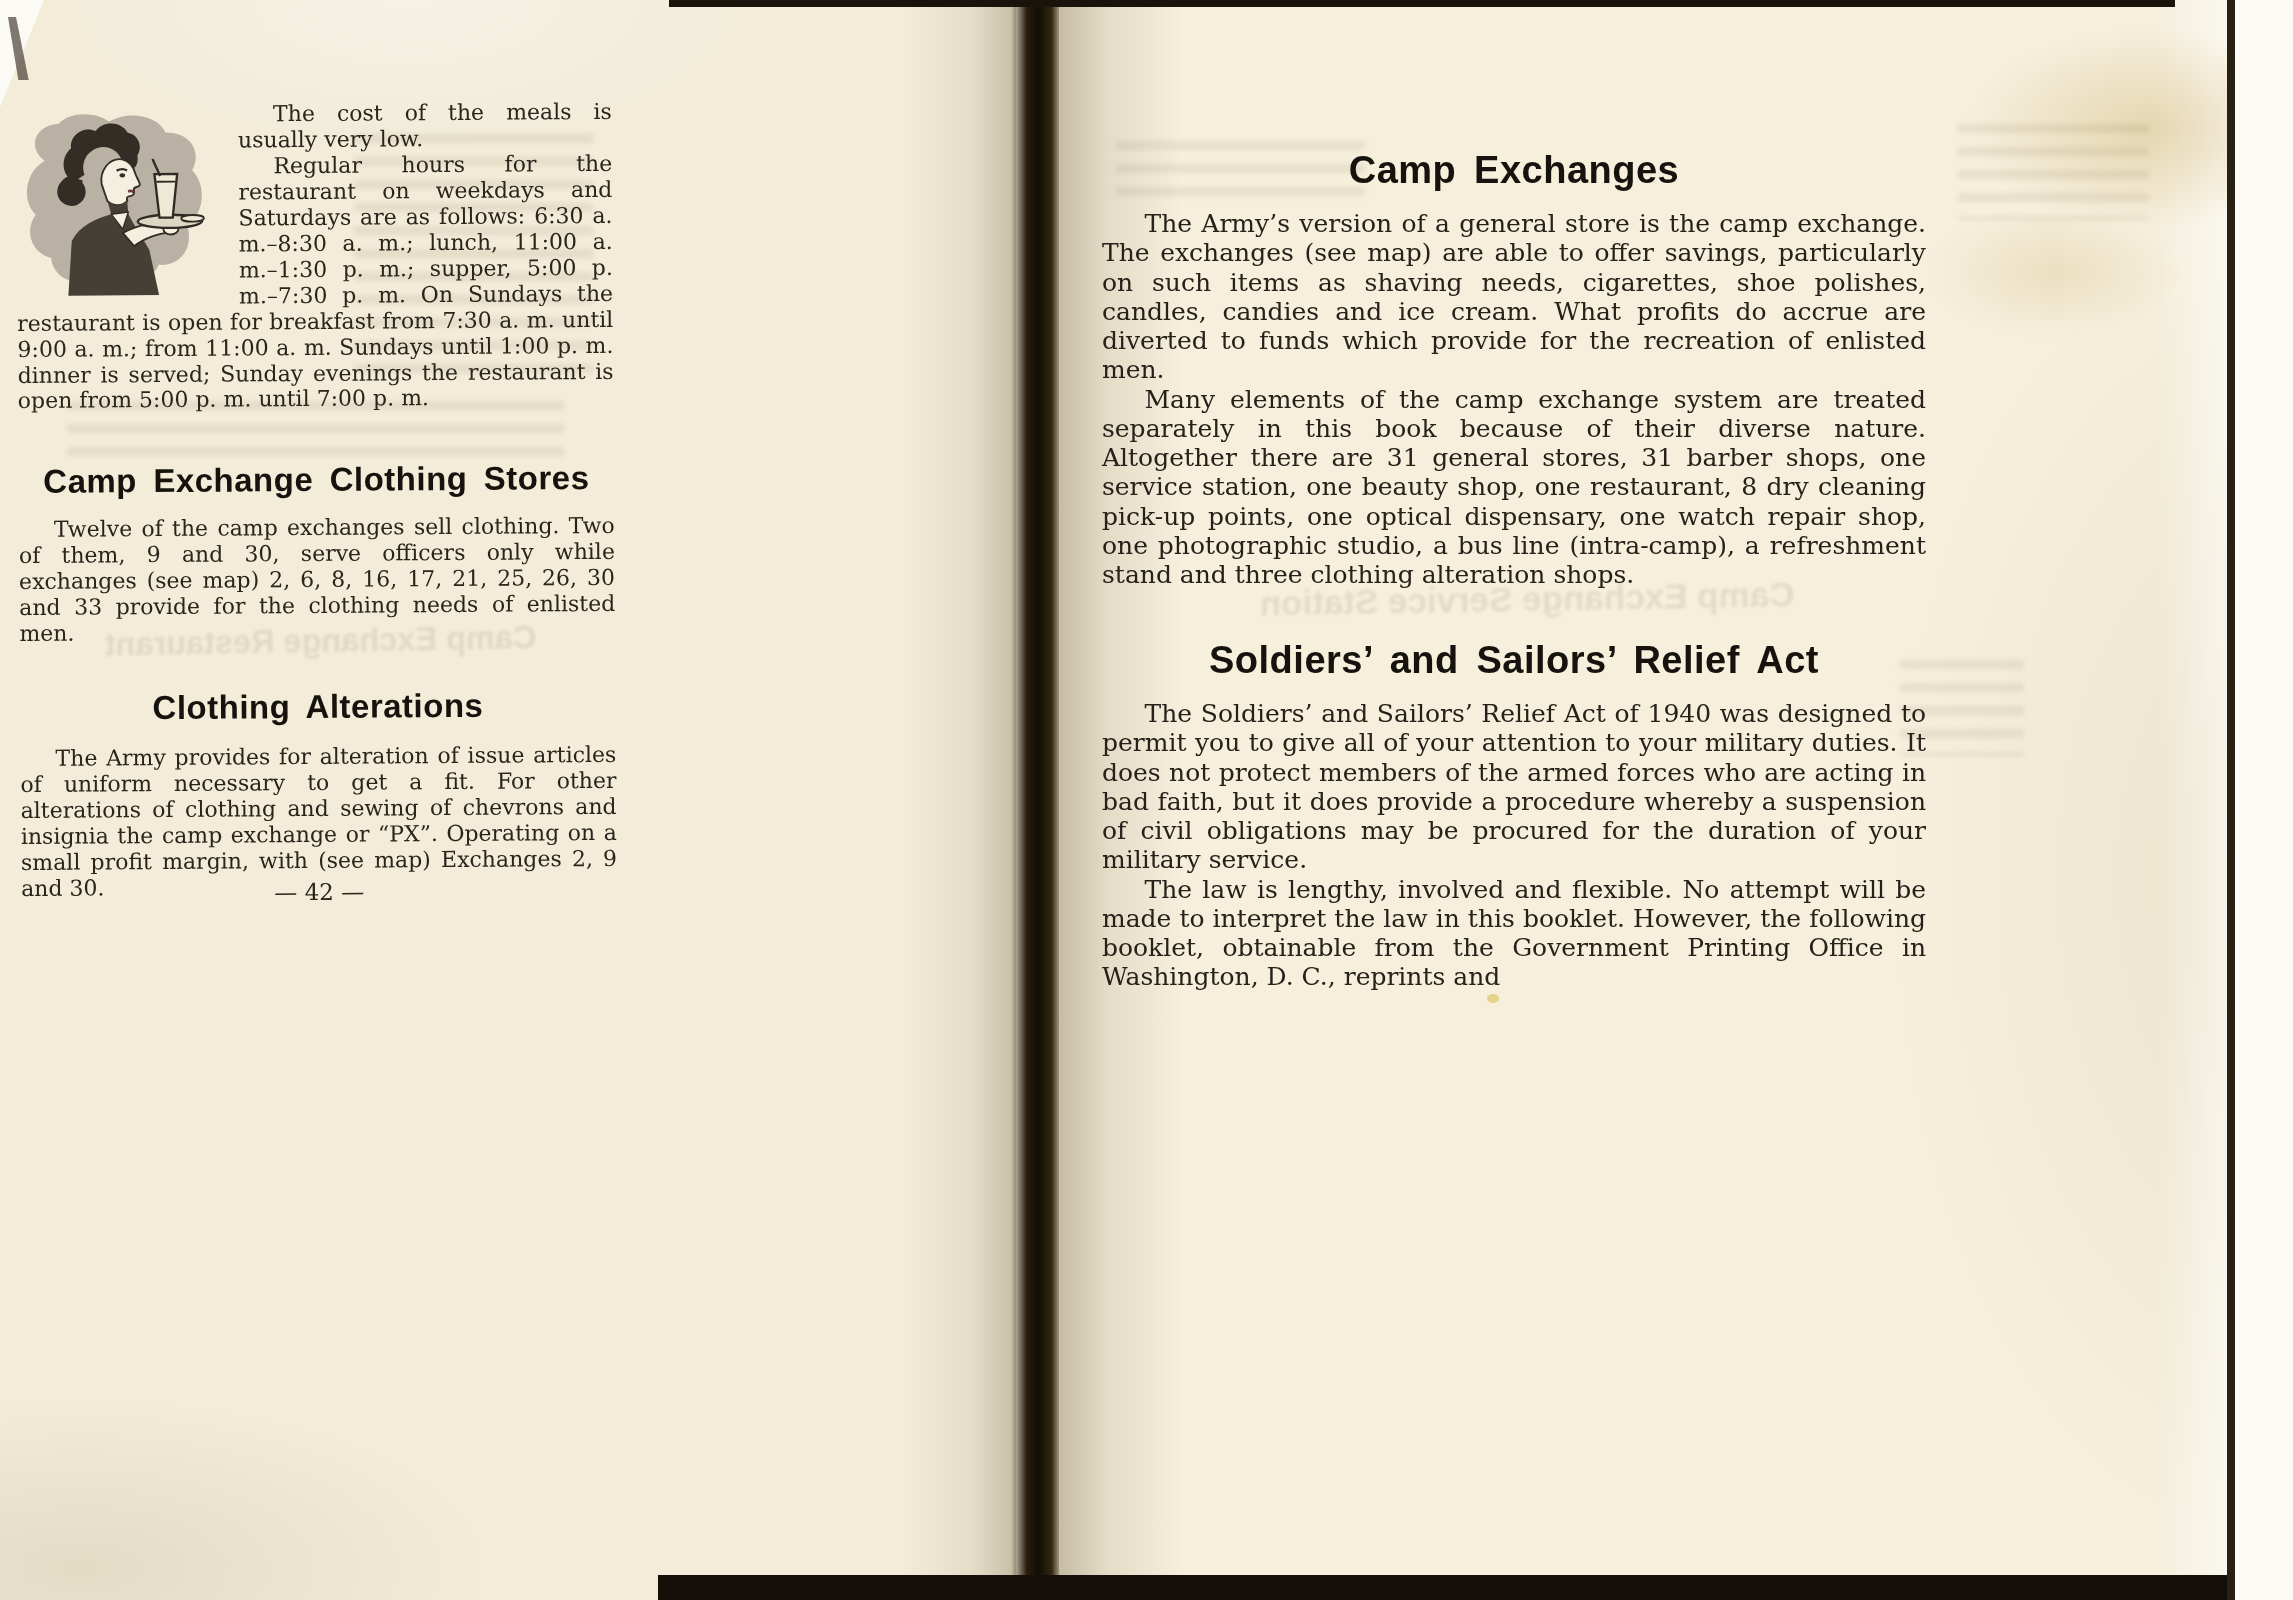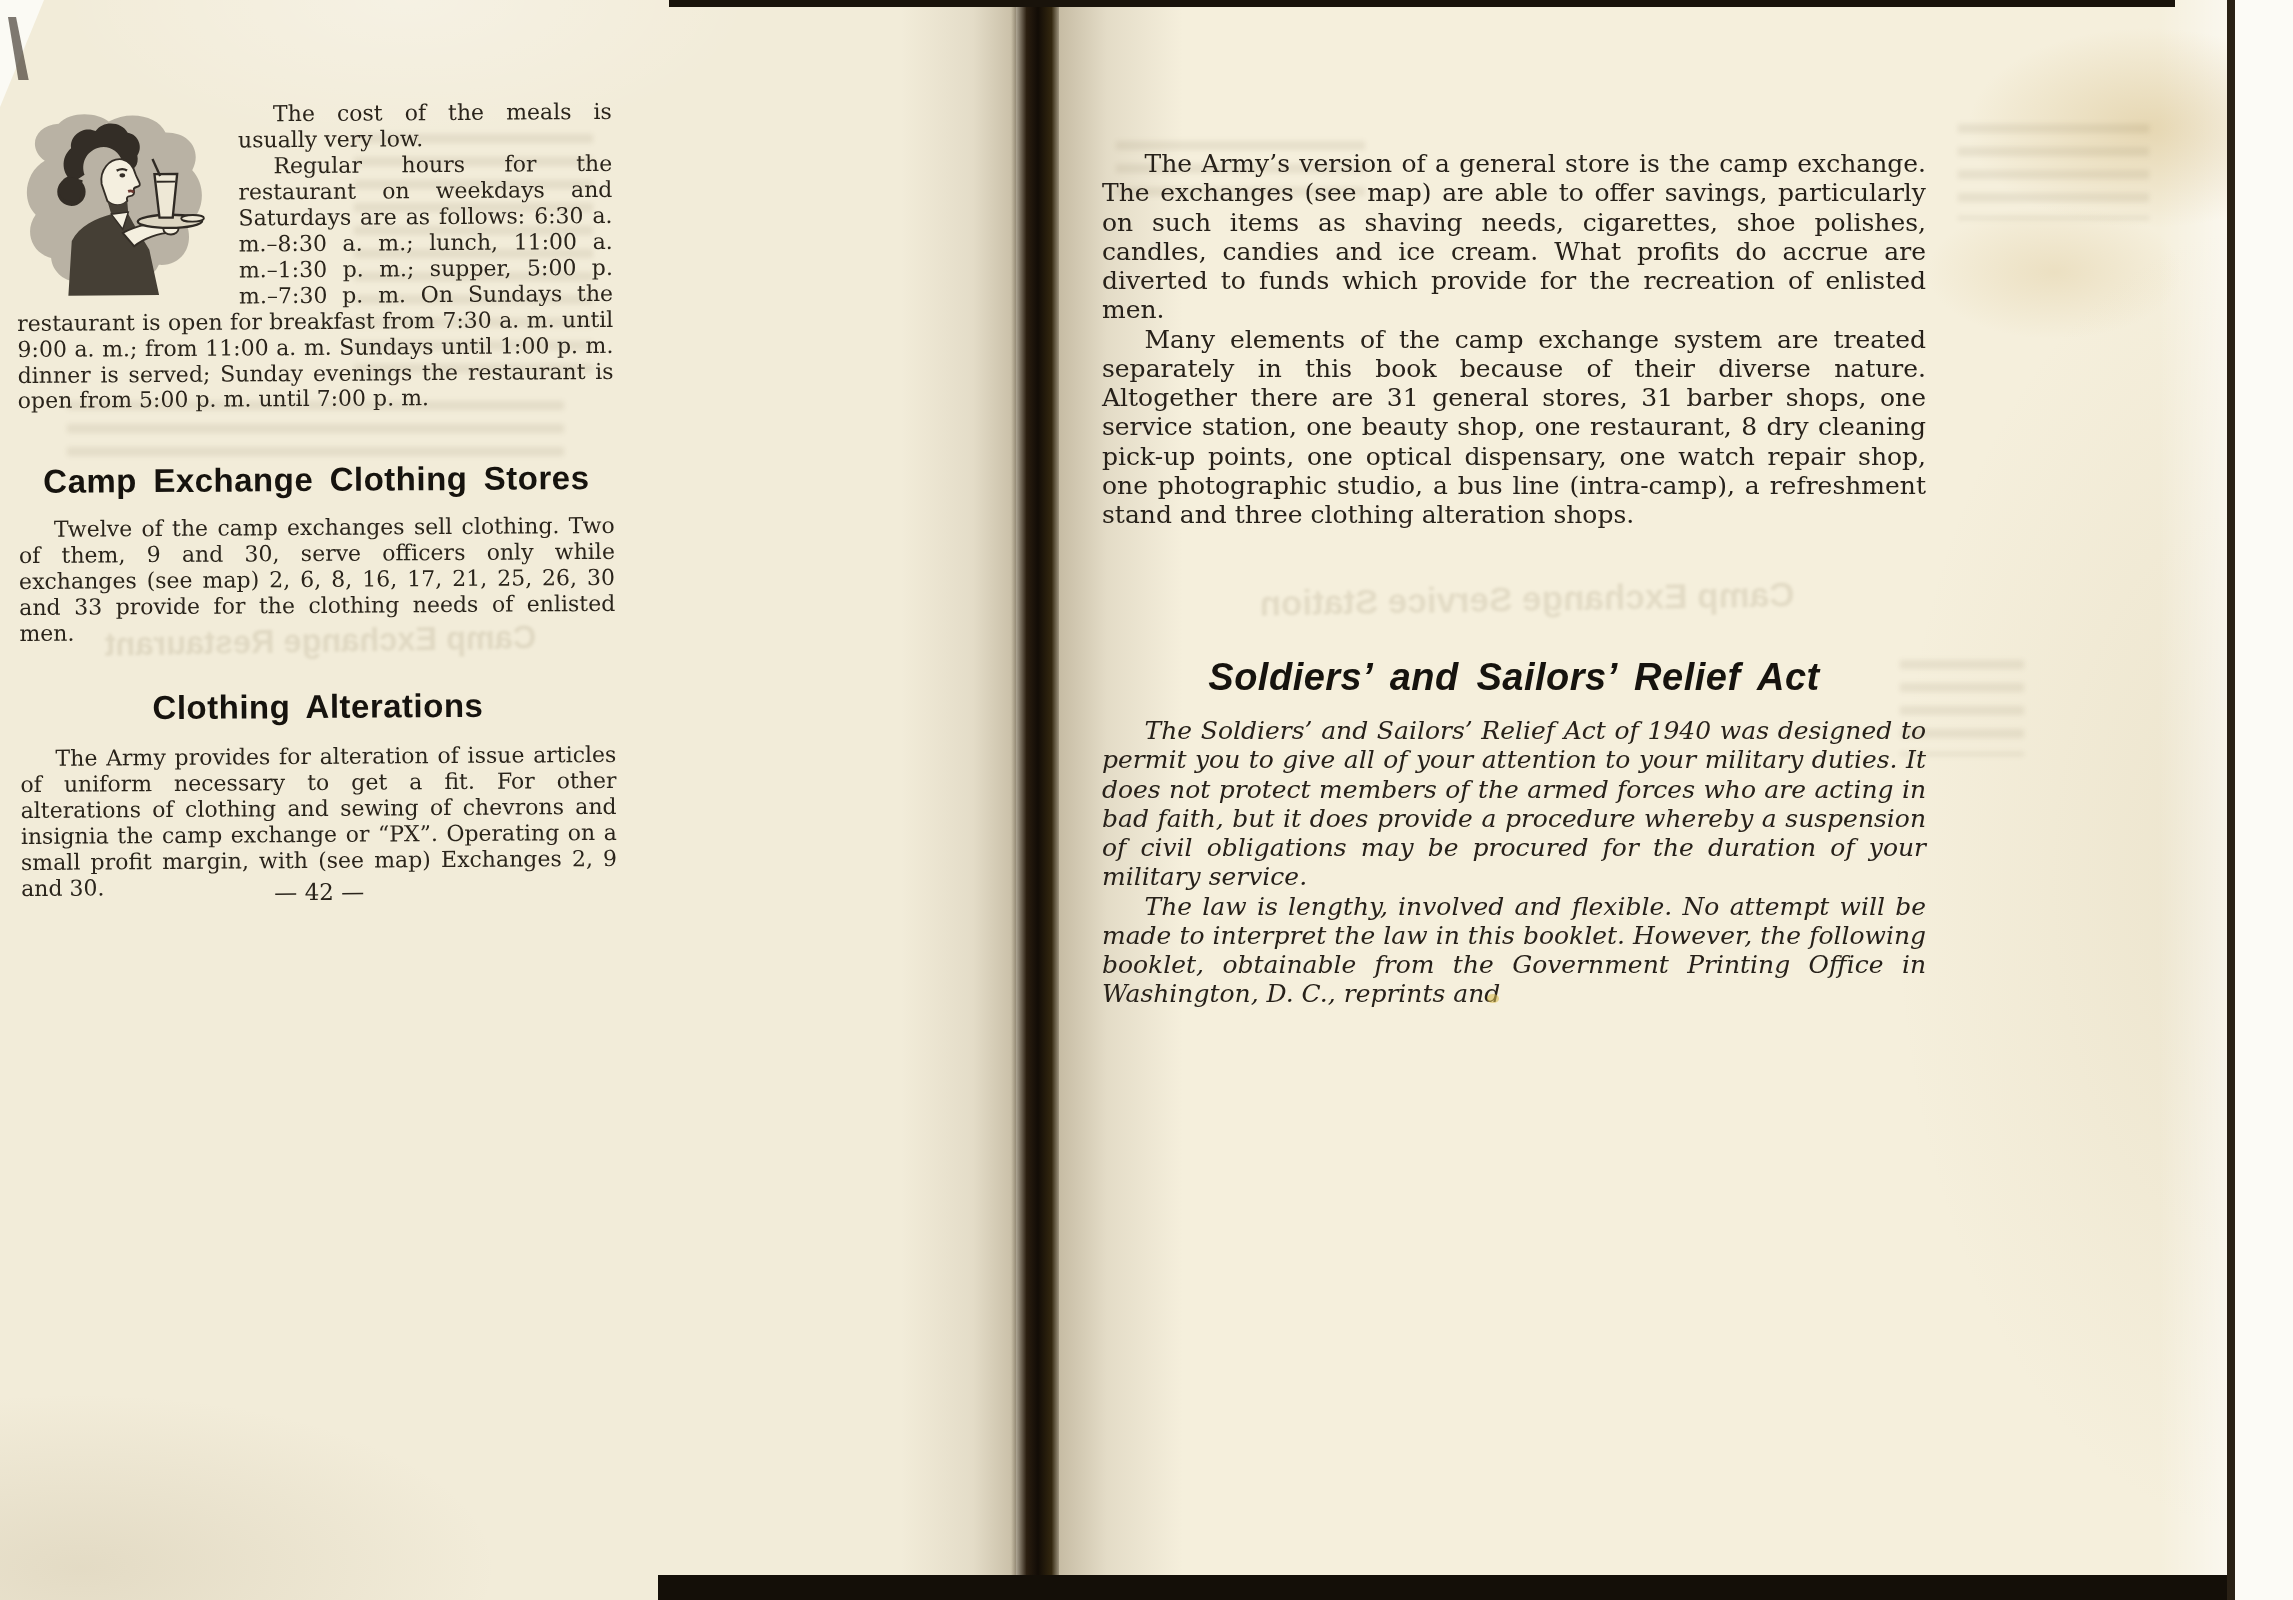--- a/index.html
+++ b/index.html
@@ -115,25 +115,26 @@
   <div class="right-page">
 
     <div class="ghost-lines" style="left:57px;top:141px;width:249px;height:67px;"></div>
     <div class="ghost-lines" style="left:899px;top:124px;width:191px;height:96px;"></div>
     <div class="ghost-lines" style="left:841px;top:660px;width:124px;height:96px;"></div>
     <div class="ghost" style="left:105px;top:579px;width:726px;font-size:35px;">Camp Exchange Service Station</div>
 
     <div class="rp-content">
 
       <section class="rp-section" style="top:149px;">
+        <h2 class="hdg hdg-r">Camp Exchanges</h2>
         <p class="body-r">The Army’s version of a general store is the camp exchange.  The exchanges (see map) are able to offer savings, particularly on such items as shaving needs, cigarettes, shoe polishes, candles, candies and ice cream.  What profits do accrue are diverted to funds which provide for the recreation of enlisted men.</p>
         <p class="body-r">Many elements of the camp exchange system are treated separately in this book because of their diverse nature.  Altogether there are 31 general stores, 31 barber shops, one service station, one beauty shop, one restaurant, 8 dry cleaning pick-up points, one optical dispensary, one watch repair shop, one photographic studio, a bus line (intra-camp), a refreshment stand and three clothing alteration shops.</p>
       </section>
 
-      <section class="rp-section" style="top:656px;font-style:italic;">
+      <section class="rp-section" style="top:639px;">
         <h2 class="hdg hdg-r">Soldiers’ and Sailors’ Relief Act</h2>
         <p class="body-r">The Soldiers’ and Sailors’ Relief Act of 1940 was designed to permit you to give all of your attention to your military duties.  It does not protect members of the armed forces who are acting in bad faith, but it does provide a procedure whereby a suspension of civil obligations may be procured for the duration of your military service.</p>
         <p class="body-r">The law is lengthy, involved and flexible.  No attempt will be made to interpret the law in this booklet.  However, the following booklet, obtainable from the Government Printing Office in Washington, D. C., reprints and</p>
       </section>
 
     </div>
   </div>
 
   <div class="top-band"></div>
   <div class="bottom-band"></div>

